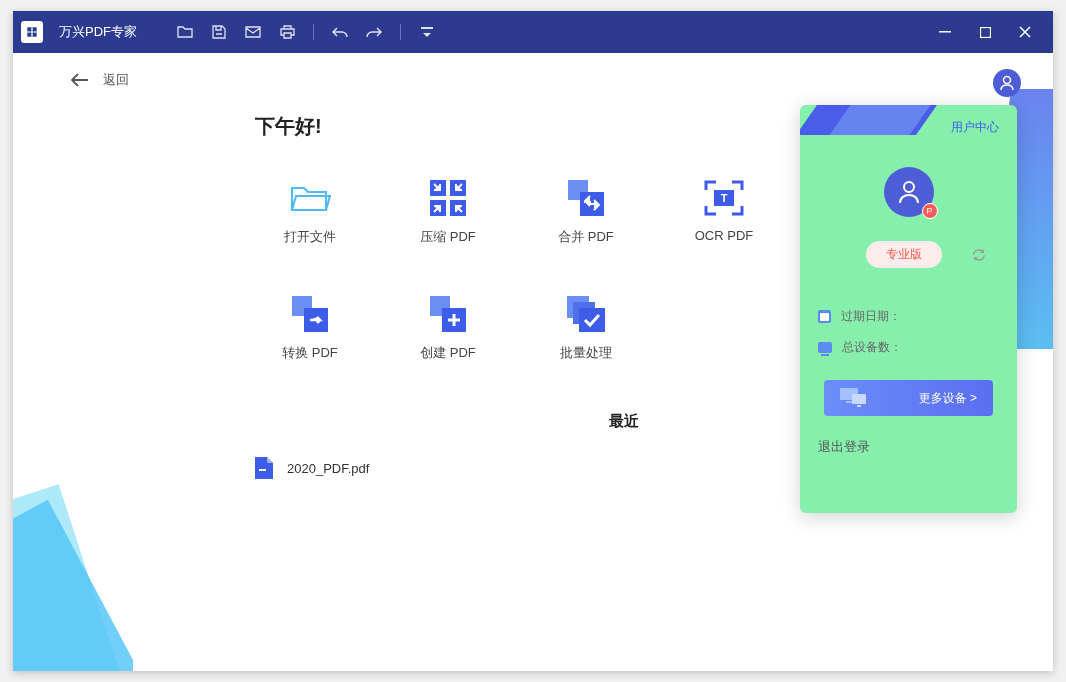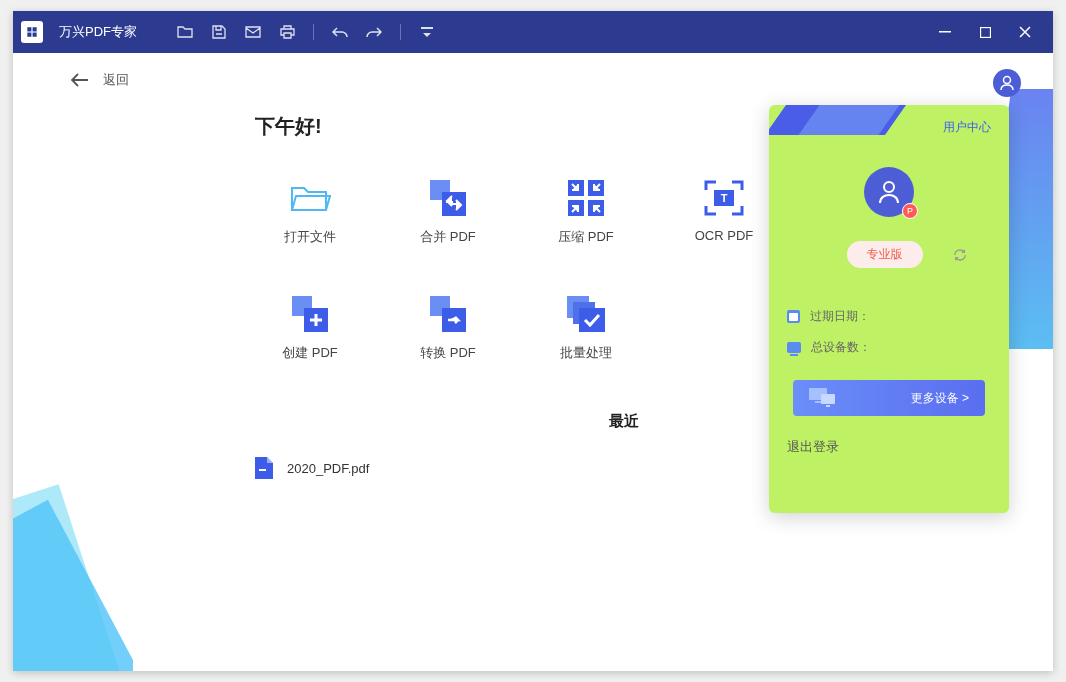--- a/index.html
+++ b/index.html
@@ -46,21 +46,21 @@
     .recent-name { font-size: 13px; color: #333; }
     
     
     .deco-tr { position: absolute; top: 36px; right: 0; width: 48px; height: 260px; pointer-events: none; overflow: hidden; }
     .deco-tr-shape { position: absolute; right: -40px; top: -20px; width: 100px; height: 300px; background: linear-gradient(180deg, #6b7ef0 0%, #5ac3f2 100%); transform: skewX(-8deg); border-radius: 10px; }
     .deco-bl { position: absolute; bottom: 0; left: 0; width: 120px; height: 200px; pointer-events: none; overflow: hidden; }
     .deco-bl-1 { position: absolute; left: -60px; bottom: -30px; width: 140px; height: 200px; background: #8be0f7; transform: rotate(-18deg); opacity: 0.7; }
     .deco-bl-2 { position: absolute; left: -50px; bottom: -50px; width: 140px; height: 200px; background: #4fc3f7; transform: rotate(-28deg); opacity: 0.8; }
     
     
-    .user-panel { position: absolute; top: 52px; right: 44px; width: 240px; height: 408px; background: #bef264; border-radius: 6px; box-shadow: 0 4px 20px rgba(0,0,0,0.18); overflow: hidden; z-index: 10; }
+    .user-panel { position: absolute; top: 52px; right: 36px; width: 217px; height: 408px; background: #86efac; border-radius: 6px; box-shadow: 0 4px 20px rgba(0,0,0,0.18); overflow: hidden; z-index: 10; }
     .panel-art { position: absolute; top: -10px; left: -10px; width: 140px; height: 70px; pointer-events: none; }
     .panel-art-1 { position: absolute; left: 0; top: 0; width: 120px; height: 40px; background: #4a5de8; transform: skewX(-35deg) translateX(20px); }
     .panel-art-2 { position: absolute; left: 30px; top: 10px; width: 80px; height: 30px; background: #6b8ef0; transform: skewX(-35deg) translateX(20px); opacity: 0.8; }
     .panel-link { position: absolute; top: 14px; right: 18px; font-size: 12px; color: #3d5cf0; cursor: pointer; }
     .panel-avatar { margin: 62px auto 0; width: 50px; height: 50px; border-radius: 50%; background: #4d5dd6; position: relative; display: flex; align-items: center; justify-content: center; }
     .panel-avatar-badge { position: absolute; bottom: -2px; right: -4px; width: 16px; height: 16px; border-radius: 50%; background: #ff5a5a; color: #fff; font-size: 9px; display: flex; align-items: center; justify-content: center; border: 1px solid #fff; }
     .panel-badges { margin-top: 24px; display: flex; align-items: center; justify-content: center; gap: 30px; padding-left: 35px; }
     .pro-badge { padding: 5px 20px; border-radius: 14px; background: #fdecec; color: #f05c4a; font-size: 12px; }
     .refresh-icon { width: 14px; height: 14px; cursor: pointer; }
     .panel-info { margin: 40px 18px 0; font-size: 12px; color: #666; display: flex; flex-direction: column; gap: 14px; }
@@ -177,70 +177,70 @@
             <svg width="42" height="32" viewBox="0 0 42 32">
                 <path fill="none" stroke="#4fb8f5" stroke-width="2" d="M3 6h12l4 4h18v18H3z"></path>
                 <path fill="none" stroke="#4fb8f5" stroke-width="2" d="M7 14h34l-4 14H3z"></path>
               </svg>
           </div>
           <span class="action-label">打开文件</span>
         </div>
         <div class="action-tile">
           <div class="action-icon">
             <svg width="36" height="36" viewBox="0 0 36 36">
-                <rect x="0" y="0" width="20" height="20" fill="#6b8ef5"></rect>
-                <rect x="12" y="12" width="24" height="24" fill="#3d5ce8"></rect>
-                <path fill="#fff" d="M22 16l-5 5 5 5M26 30l5-5-5-5M16 22h7M28 24h-7" stroke="#fff" stroke-width="2"></path>
-              </svg>
-          </div>
-          <span class="action-label">合并 PDF</span>
-        </div>
-        <div class="action-tile">
-          <div class="action-icon">
-            <svg width="36" height="36" viewBox="0 0 36 36">
                 <rect x="0" y="0" width="16" height="16" fill="#3d5ce8"></rect>
                 <rect x="20" y="0" width="16" height="16" fill="#3d5ce8"></rect>
                 <rect x="0" y="20" width="16" height="16" fill="#3d5ce8"></rect>
                 <rect x="20" y="20" width="16" height="16" fill="#3d5ce8"></rect>
                 <path fill="#fff" d="M10 10l-6-6M10 4v6H4M26 10l6-6M26 4v6h6M10 26l-6 6M4 26h6v6M26 26l6 6M32 26h-6v6" stroke="#fff" stroke-width="2"></path>
               </svg>
           </div>
           <span class="action-label">压缩 PDF</span>
         </div>
         <div class="action-tile">
           <div class="action-icon">
+            <svg width="36" height="36" viewBox="0 0 36 36">
+                <rect x="0" y="0" width="20" height="20" fill="#6b8ef5"></rect>
+                <rect x="12" y="12" width="24" height="24" fill="#3d5ce8"></rect>
+                <path fill="#fff" d="M22 16l-5 5 5 5M26 30l5-5-5-5M16 22h7M28 24h-7" stroke="#fff" stroke-width="2"></path>
+              </svg>
+          </div>
+          <span class="action-label">合并 PDF</span>
+        </div>
+        <div class="action-tile">
+          <div class="action-icon">
             <svg width="40" height="36" viewBox="0 0 40 36">
                 <path fill="none" stroke="#3d5ce8" stroke-width="3" d="M2 10V2h10M38 10V2H28M2 26v8h10M38 26v8H28"></path>
                 <rect x="10" y="10" width="20" height="16" fill="#3d5ce8"></rect>
                 <text x="20" y="22" text-anchor="middle" fill="#fff" font-size="11" font-weight="bold">T</text>
               </svg>
           </div>
           <span class="action-label">OCR PDF</span>
         </div>
         <div></div>
 
         <div class="action-tile">
           <div class="action-icon">
             <svg width="36" height="36" viewBox="0 0 36 36">
                 <rect x="0" y="0" width="20" height="20" fill="#6b8ef5"></rect>
                 <rect x="12" y="12" width="24" height="24" fill="#3d5ce8"></rect>
-                <path stroke="#fff" stroke-width="3" d="M24 18v12M18 24h12"></path>
-              </svg>
-          </div>
-          <span class="action-label">创建 PDF</span>
+                <path fill="#fff" d="M18 24h10l-3-3m3 3l-3 3" stroke="#fff" stroke-width="2.5"></path>
+              </svg>
+          </div>
+          <span class="action-label">转换 PDF</span>
         </div>
         <div class="action-tile">
           <div class="action-icon">
             <svg width="36" height="36" viewBox="0 0 36 36">
                 <rect x="0" y="0" width="20" height="20" fill="#6b8ef5"></rect>
                 <rect x="12" y="12" width="24" height="24" fill="#3d5ce8"></rect>
-                <path fill="#fff" d="M18 24h10l-3-3m3 3l-3 3" stroke="#fff" stroke-width="2.5"></path>
-              </svg>
-          </div>
-          <span class="action-label">转换 PDF</span>
+                <path stroke="#fff" stroke-width="3" d="M24 18v12M18 24h12"></path>
+              </svg>
+          </div>
+          <span class="action-label">创建 PDF</span>
         </div>
         <div class="action-tile">
           <div class="action-icon">
             <svg width="38" height="36" viewBox="0 0 38 36">
                 <rect x="0" y="0" width="22" height="22" fill="#6b8ef5"></rect>
                 <rect x="6" y="6" width="22" height="22" fill="#5070ea"></rect>
                 <rect x="12" y="12" width="26" height="24" fill="#3d5ce8"></rect>
                 <path stroke="#fff" stroke-width="3" fill="none" d="M18 24l5 5 9-10"></path>
               </svg>
           </div>

